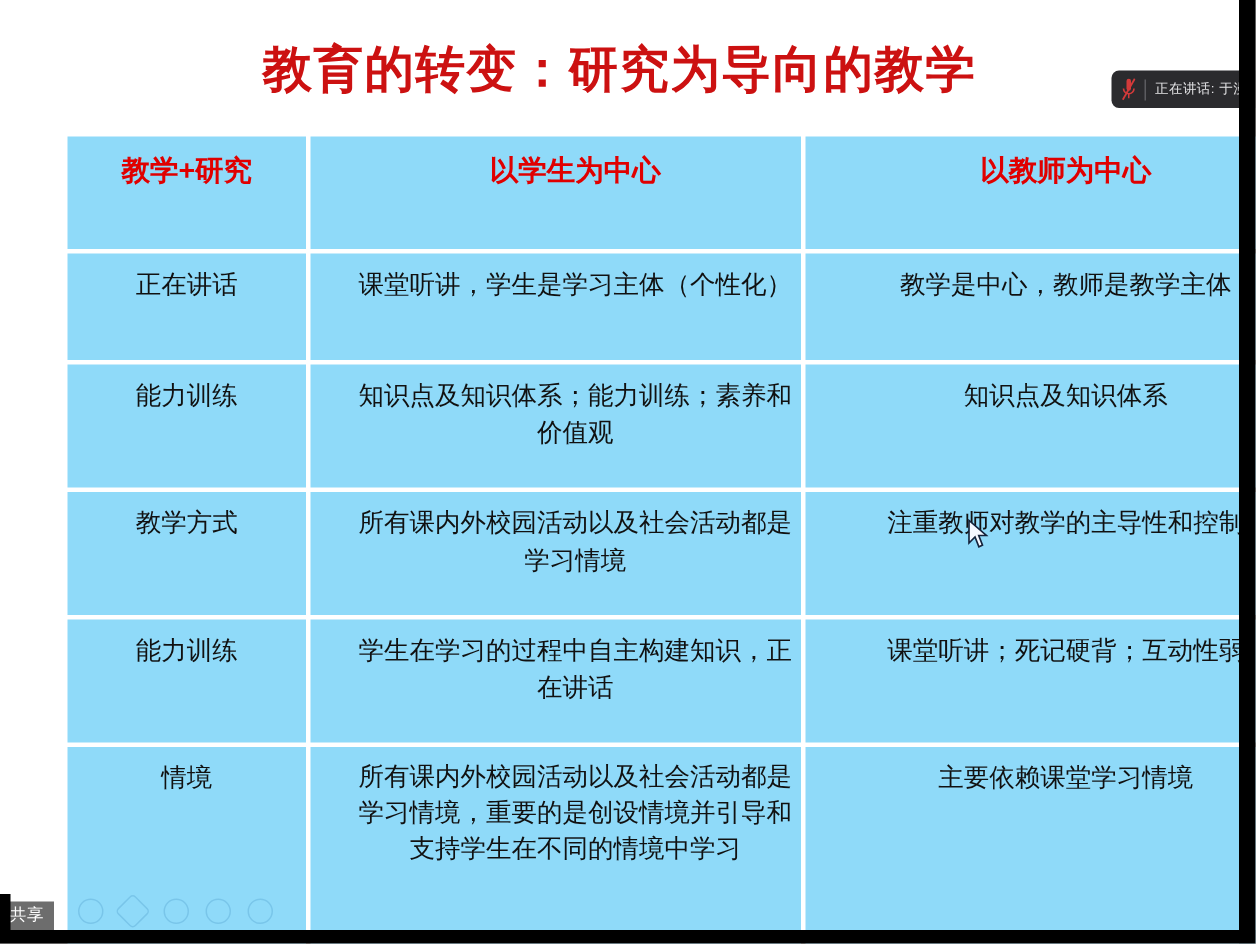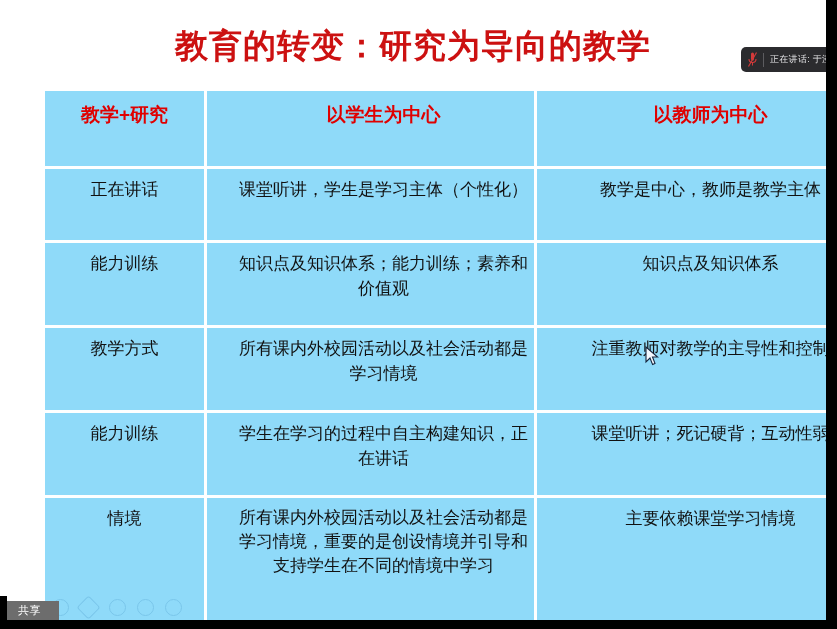--- a/index.html
+++ b/index.html
@@ -142,21 +142,21 @@
     width: 15px; height: 15px;
     border: 1.5px solid #2f7fb5;
     border-radius: 50%;
   }
   .ghost-tools span.sq { border-radius: 3px; transform: rotate(45deg); }
 
   
   .share-tab {
     position: absolute;
     left: 0px; top: 601px;
-    width: 59px; height: 19px;
+    width: 36px; height: 19px;
     background: #6d6d6d;
     color: #ffffff;
     font-size: 11px;
     line-height: 19px;
     text-align: center;
     letter-spacing: 0.5px;
   }
 
   
   .cursor {

